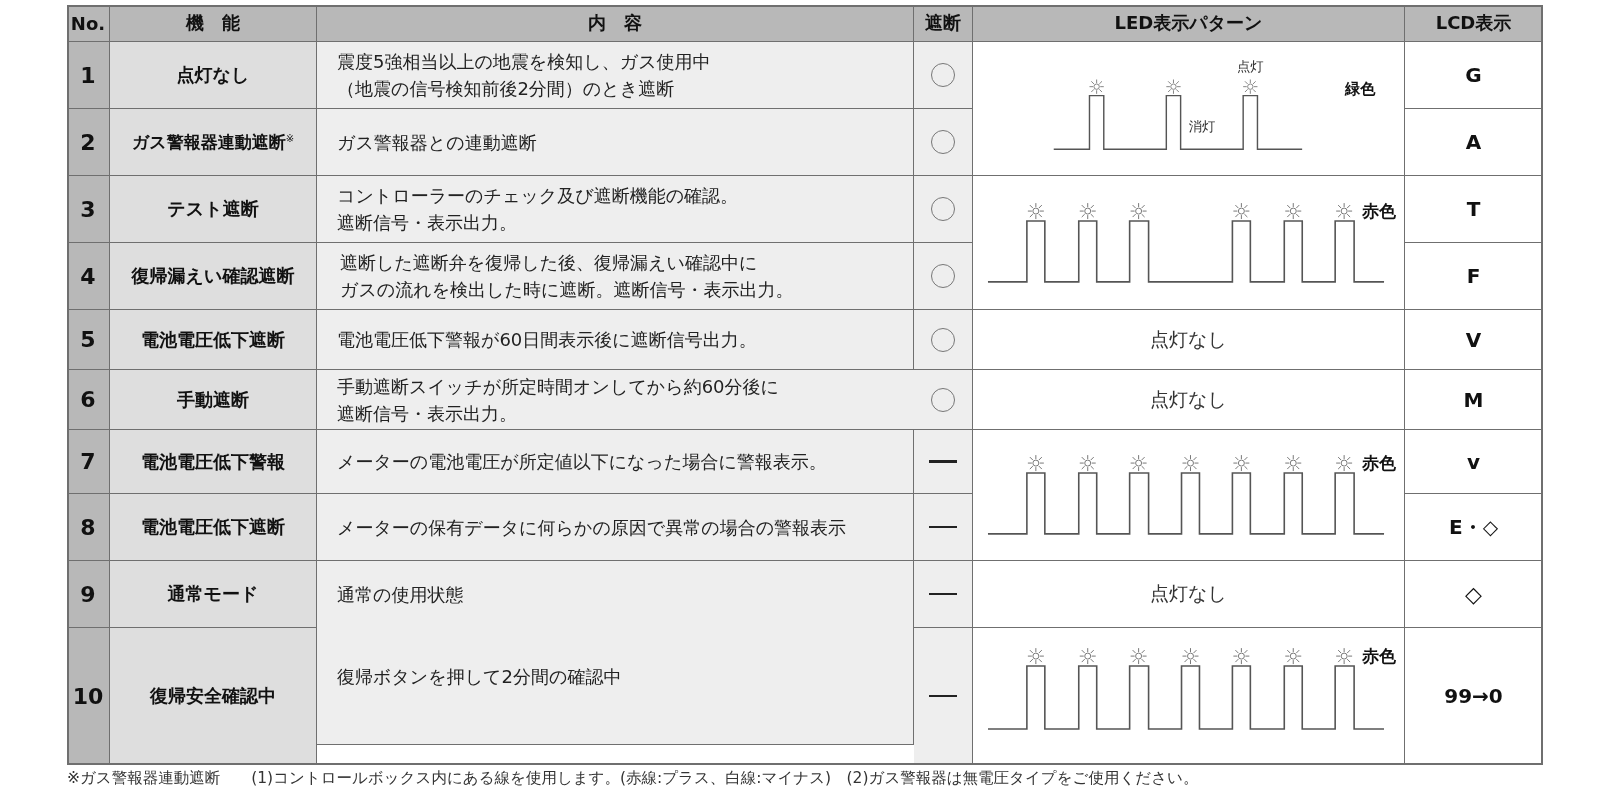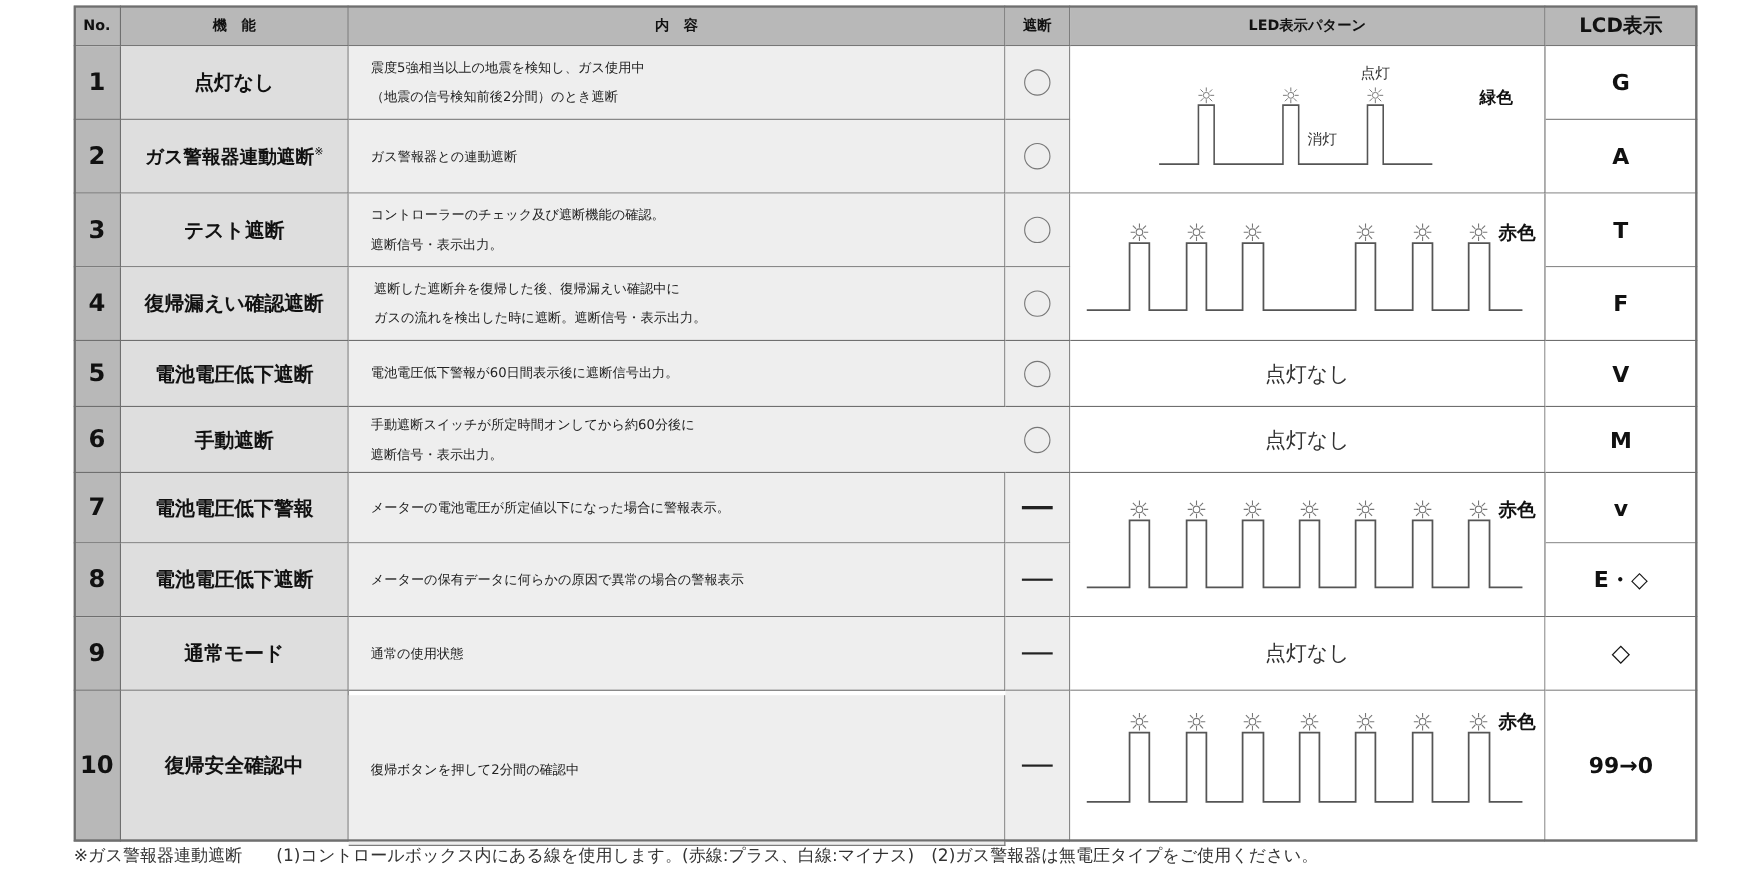--- a/index.html
+++ b/index.html
@@ -1,24 +1,24 @@
 <!DOCTYPE html>
 <html><head>
 <meta charset="utf-8">
 <style>
   html, body { margin: 0; padding: 0; background: #ffffff; }
   body { width: 1600px; height: 800px; position: relative; overflow: hidden;
          font-family: "DejaVu Sans", "Liberation Sans", sans-serif; color: #222; }
   .tbl { position: absolute; left: 67px; top: 5px; width: 1476px; height: 760px; }
   .cell { position: absolute; box-sizing: border-box; display: flex; align-items: center;
           justify-content: center; border-right: 1.5px solid #6f6f6f; border-bottom: 1.5px solid #6f6f6f; }
-  .hdr { background: #b8b8b8; font-weight: bold; font-size: 13px; color: #111; }
+  .hdr { background: #b8b8b8; font-weight: bold; font-size: 18px; color: #111; }
   .no { background: #b8b8b8; font-weight: bold; font-size: 22px; color: #111; }
   .func { background: #dedede; font-weight: bold; font-size: 18px; color: #111; }
-  .content { background: #eeeeee; font-size: 12px; justify-content: flex-start; padding-left: 20px;
+  .content { background: #eeeeee; font-size: 18px; justify-content: flex-start; padding-left: 20px;
              line-height: 27px; color: #222; }
   .cut { background: #eeeeee; }
   .led { background: #ffffff; }
   .lcd { background: #ffffff; font-weight: bold; font-size: 20px; color: #111; }
   .outer { position: absolute; left: 0; top: 0; width: 1476px; height: 760px; box-sizing: border-box;
            border: 2px solid #6f6f6f; pointer-events: none; }
   .circle { width: 24px; height: 24px; border: 1.5px solid #777; border-radius: 50%; box-sizing: border-box; }
   .dash { width: 28px; height: 2.5px; background: #222; }
   .nolight { font-size: 19px; color: #333; }
   .pre { white-space: pre-line; }
@@ -207,21 +207,21 @@
   <div class="cell func" style="left:43px;top:556px;width:207px;height:67px;">通常モード</div>
   <div class="cell content pre" style="left:250px;top:556px;width:597px;height:67px;">通常の使用状態</div>
   <div class="cell cut" style="left:847px;top:556px;width:59px;height:67px;">
       <div class="dash"></div>
     </div>
   <div class="cell led nolight" style="left:906px;top:556px;width:432px;height:67px;">点灯なし</div>
   <div class="cell lcd" style="left:1338px;top:556px;width:138px;height:67px;font-weight:normal;font-size:22px;">◇</div>
 
   <div class="cell no" style="left:0;top:623px;width:43px;height:137px;">10</div>
   <div class="cell func" style="left:43px;top:623px;width:207px;height:137px;">復帰安全確認中</div>
-  <div class="cell content pre" style="left:250px;top:627px;width:597px;height:137px;">復帰ボタンを押して2分間の確認中</div>
+  <div class="cell content pre" style="left:250px;top:603px;width:597px;height:137px;">復帰ボタンを押して2分間の確認中</div>
   <div class="cell cut" style="left:847px;top:623px;width:59px;height:137px;">
       <div class="dash"></div>
     </div>
   <div class="cell led" style="left:906px;top:623px;width:432px;height:137px;">
     <svg width="432" height="137" viewBox="0 0 432 137">
       <polyline fill="none" stroke="#555" stroke-width="1.6" points="15,101 54,101 54,38 72,38 72,101 106,101 106,38 124,38 124,101 157,101 157,38 176,38 176,101 209,101 209,38 227,38 227,101 260,101 260,38 278,38 278,101 312,101 312,38 330,38 330,101 363,101 363,38 382,38 382,101 412,101"></polyline>
       <g fill="none" stroke="#777" stroke-width="1">
         <g>
             <circle cx="63" cy="28" r="3"></circle>
             <path d="M63,20v4M63,32v4M55,28h4M67,28h4M57,22l3,3M66,31l3,3M57,34l3,-3M66,25l3,-3"></path>

